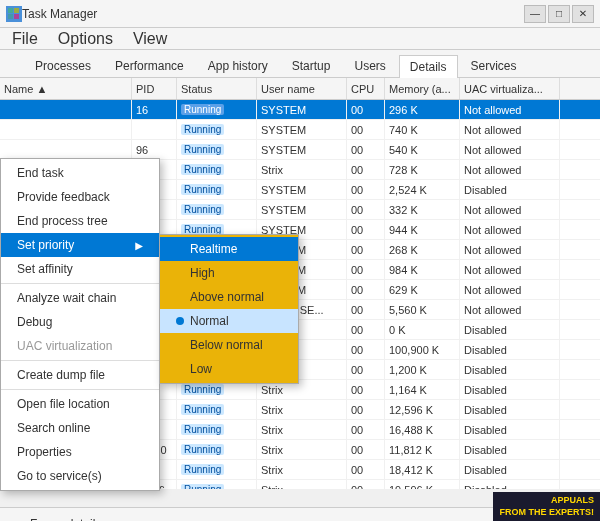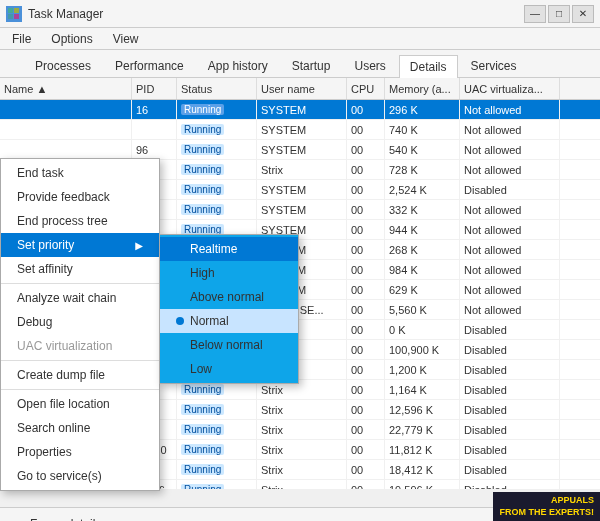--- a/index.html
+++ b/index.html
@@ -18,21 +18,20 @@
       border-bottom: 1px solid #ccc;
       display: flex;
       align-items: center;
       justify-content: space-between;
       padding: 4px 6px;
       height: 28px;
     }
     .title-bar-left {
       display: flex;
       align-items: center;
-      gap: 6px;
     }
     .title-bar-icon {
       width: 16px;
       height: 16px;
       background: #4a90d9;
       display: flex;
       align-items: center;
       justify-content: center;
     }
     .title-bar-text {
@@ -60,21 +59,21 @@
     .menu-bar {
       background: #f5f5f5;
       border-bottom: 1px solid #ccc;
       display: flex;
       align-items: center;
       padding: 2px 8px;
       height: 22px;
       gap: 12px;
     }
     .menu-item {
-      font-size: 12px;
+      font-size: 16px;
       color: #333;
       cursor: pointer;
       padding: 2px 4px;
     }
 
     
     .tab-bar {
       background: #f5f5f5;
       border-bottom: 1px solid #ccc;
       display: flex;
@@ -243,21 +242,21 @@
     }
     .submenu-arrow {
       font-size: 10px;
       color: #666;
     }
     .active-item .submenu-arrow { color: white; }
 
     
     .priority-submenu {
       position: absolute;
-      background: #0ea5e9;
+      background: #eab308;
       border: 1px solid #aaa;
       box-shadow: 3px 3px 8px rgba(0,0,0,0.25);
       min-width: 140px;
       z-index: 300;
       padding: 2px 0;
       top: 0px;
       left: 159px;
     }
     .priority-item {
       padding: 5px 16px;
@@ -569,21 +568,21 @@
               <div class="chrome-icon"></div>
             </div>
             <span>chrome.exe</span>
           </div>
           <div class="td col-pid">076</div>
           <div class="td col-status">
             <span class="status-running">Running</span>
           </div>
           <div class="td col-username">Strix</div>
           <div class="td col-cpu">00</div>
-          <div class="td col-memory">22,779 K</div>
+          <div class="td col-memory">16,488 K</div>
           <div class="td col-uac">Disabled</div>
         </div>
         <div class="table-row">
           <div class="td col-name">
             <div class="proc-icon">
               <div class="chrome-icon"></div>
             </div>
             <span>chrome.exe</span>
           </div>
           <div class="td col-pid">15780</div>

